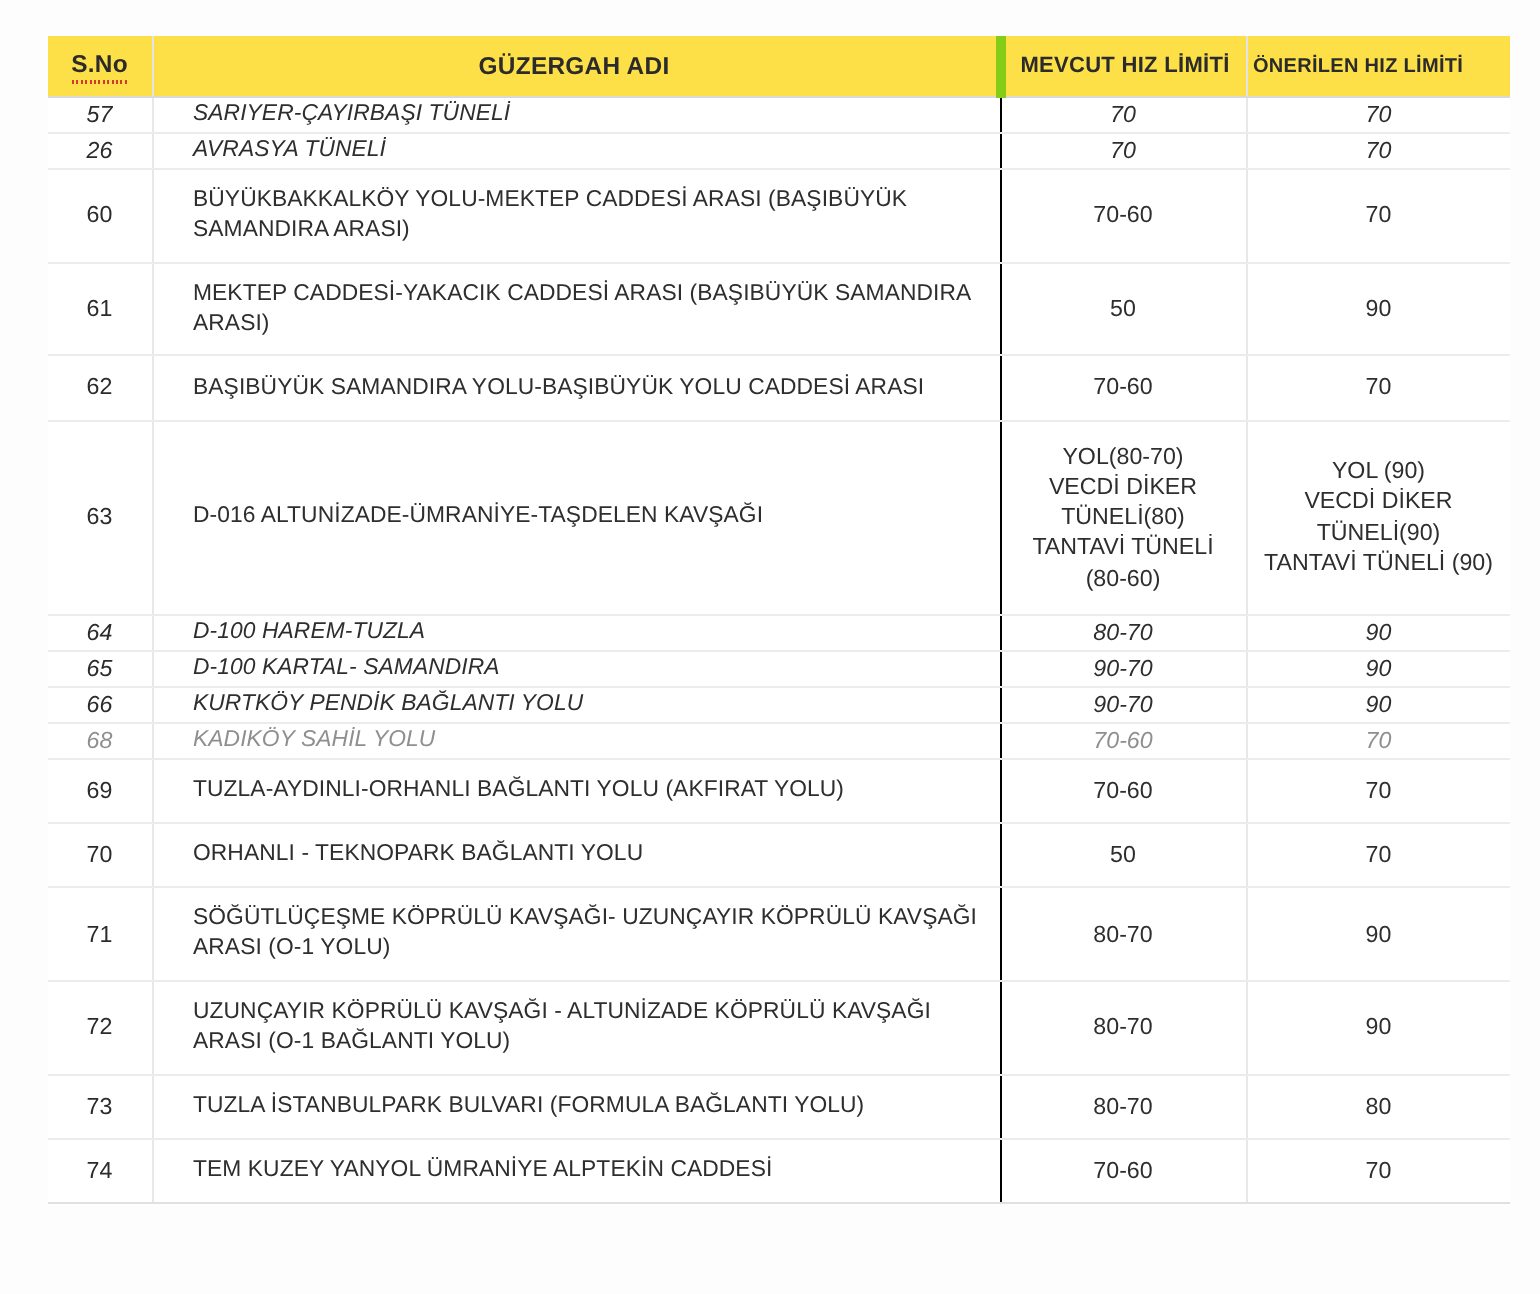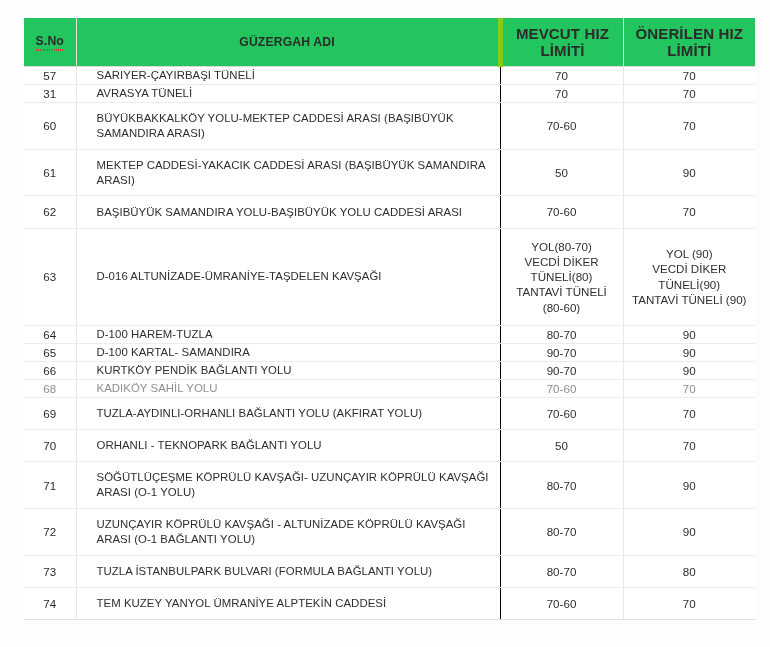--- a/index.html
+++ b/index.html
@@ -34,38 +34,38 @@
   table.speed-table col.c-sug    { width: 132px; }
 
   thead th {
     font-size: 12.2px;
     font-weight: bold;
     color: #2b2b2b;
     letter-spacing: 0.15px;
     padding: 7px 3px 7px 3px;
     vertical-align: middle;
     border-bottom: 1px solid #d9d9d9;
-    background: #22c55e;
+    background: #fde047;
   }
   th.h-sno {
     text-align: center;
     border-right: 1px solid #e3e3e3;
   }
   th.h-name {
     text-align: center;
     border-right: 5px solid #84cc16;
   }
   th.h-cur {
     text-align: center;
     border-right: 1px solid #e3e3e3;
-    font-size: 15px;
+    font-size: 11px;
   }
   th.h-sug {
-    text-align: center;
-    font-size: 15px;
+    text-align: left;
+    font-size: 10px;
   }
   .sno-head-wrap {
     display: inline-block;
     position: relative;
     padding-bottom: 2px;
   }
   .sno-squiggle {
     position: absolute;
     left: 0;
     right: 0;
@@ -104,21 +104,21 @@
     font-size: 11.6px;
   }
   td.t-sug {
     text-align: center;
     font-size: 11.6px;
   }
   tbody tr:last-child td { border-bottom: 1px solid #e0e0e0; }
 
   tr.faint td { color: #8f8f8f; }
   tr.tall td { padding-top: 8px; padding-bottom: 8px; }
-  tr.compact td { padding-top: 1px; padding-bottom: 1px; }
+  tr.compact td { padding-top: 1px; padding-bottom: 1px; font-style: italic; }
   tr.xtall td { padding-top: 10px; padding-bottom: 10px; }
 
   .multi {
     display: block;
     white-space: pre-line;
     line-height: 1.32;
   }
 </style>
 </head>
 <body>
@@ -146,21 +146,21 @@
       </tr>
     </thead>
     <tbody id="tbody">
         <tr class="compact">
           <td class="t-sno">57</td>
           <td class="t-name">SARIYER-ÇAYIRBAŞI TÜNELİ</td>
           <td class="t-cur">70</td>
           <td class="t-sug">70</td>
         </tr>
         <tr class="compact">
-          <td class="t-sno">31</td>
+          <td class="t-sno">26</td>
           <td class="t-name">AVRASYA TÜNELİ</td>
           <td class="t-cur">70</td>
           <td class="t-sug">70</td>
         </tr>
         <tr class="tall">
           <td class="t-sno">60</td>
           <td class="t-name">BÜYÜKBAKKALKÖY YOLU-MEKTEP CADDESİ ARASI (BAŞIBÜYÜK SAMANDIRA ARASI)</td>
           <td class="t-cur">70-60</td>
           <td class="t-sug">70</td>
         </tr>

